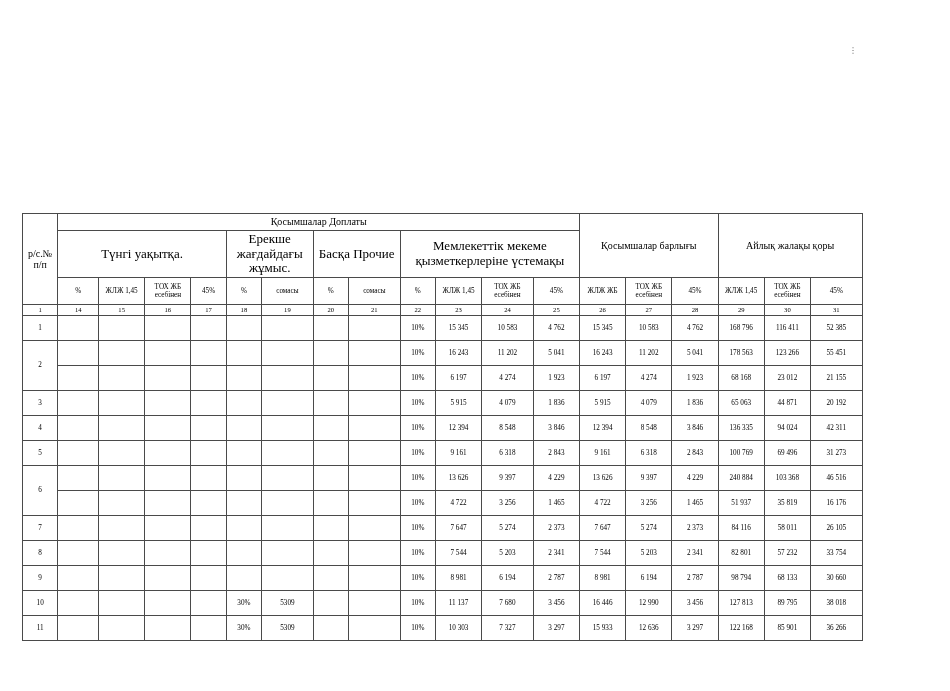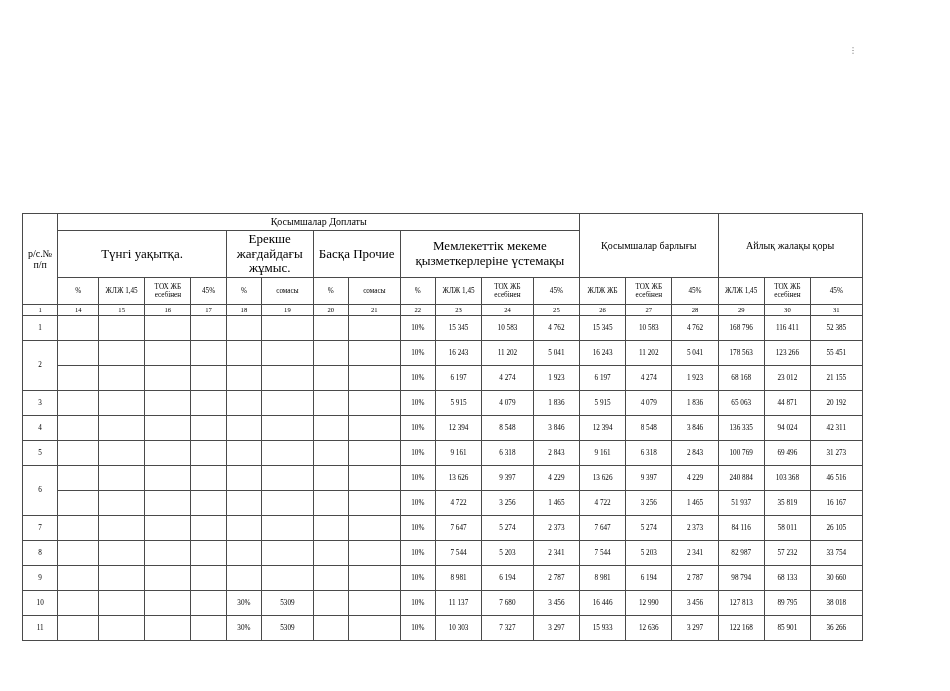--- a/index.html
+++ b/index.html
@@ -340,21 +340,21 @@
             <td></td>
             <td>10%</td>
             <td>4 722</td>
             <td>3 256</td>
             <td>1 465</td>
             <td>4 722</td>
             <td>3 256</td>
             <td>1 465</td>
             <td>51 937</td>
             <td>35 819</td>
-            <td>16 167</td>
+            <td>16 176</td>
           </tr>
           <tr class="data">
             <td class="rowlabel" rowspan="1">7</td>
             <td></td>
             <td></td>
             <td></td>
             <td></td>
             <td></td>
             <td></td>
             <td></td>
@@ -380,21 +380,21 @@
             <td></td>
             <td></td>
             <td></td>
             <td>10%</td>
             <td>7 544</td>
             <td>5 203</td>
             <td>2 341</td>
             <td>7 544</td>
             <td>5 203</td>
             <td>2 341</td>
-            <td>82 987</td>
+            <td>82 801</td>
             <td>57 232</td>
             <td>33 754</td>
           </tr>
           <tr class="data">
             <td class="rowlabel" rowspan="1">9</td>
             <td></td>
             <td></td>
             <td></td>
             <td></td>
             <td></td>

